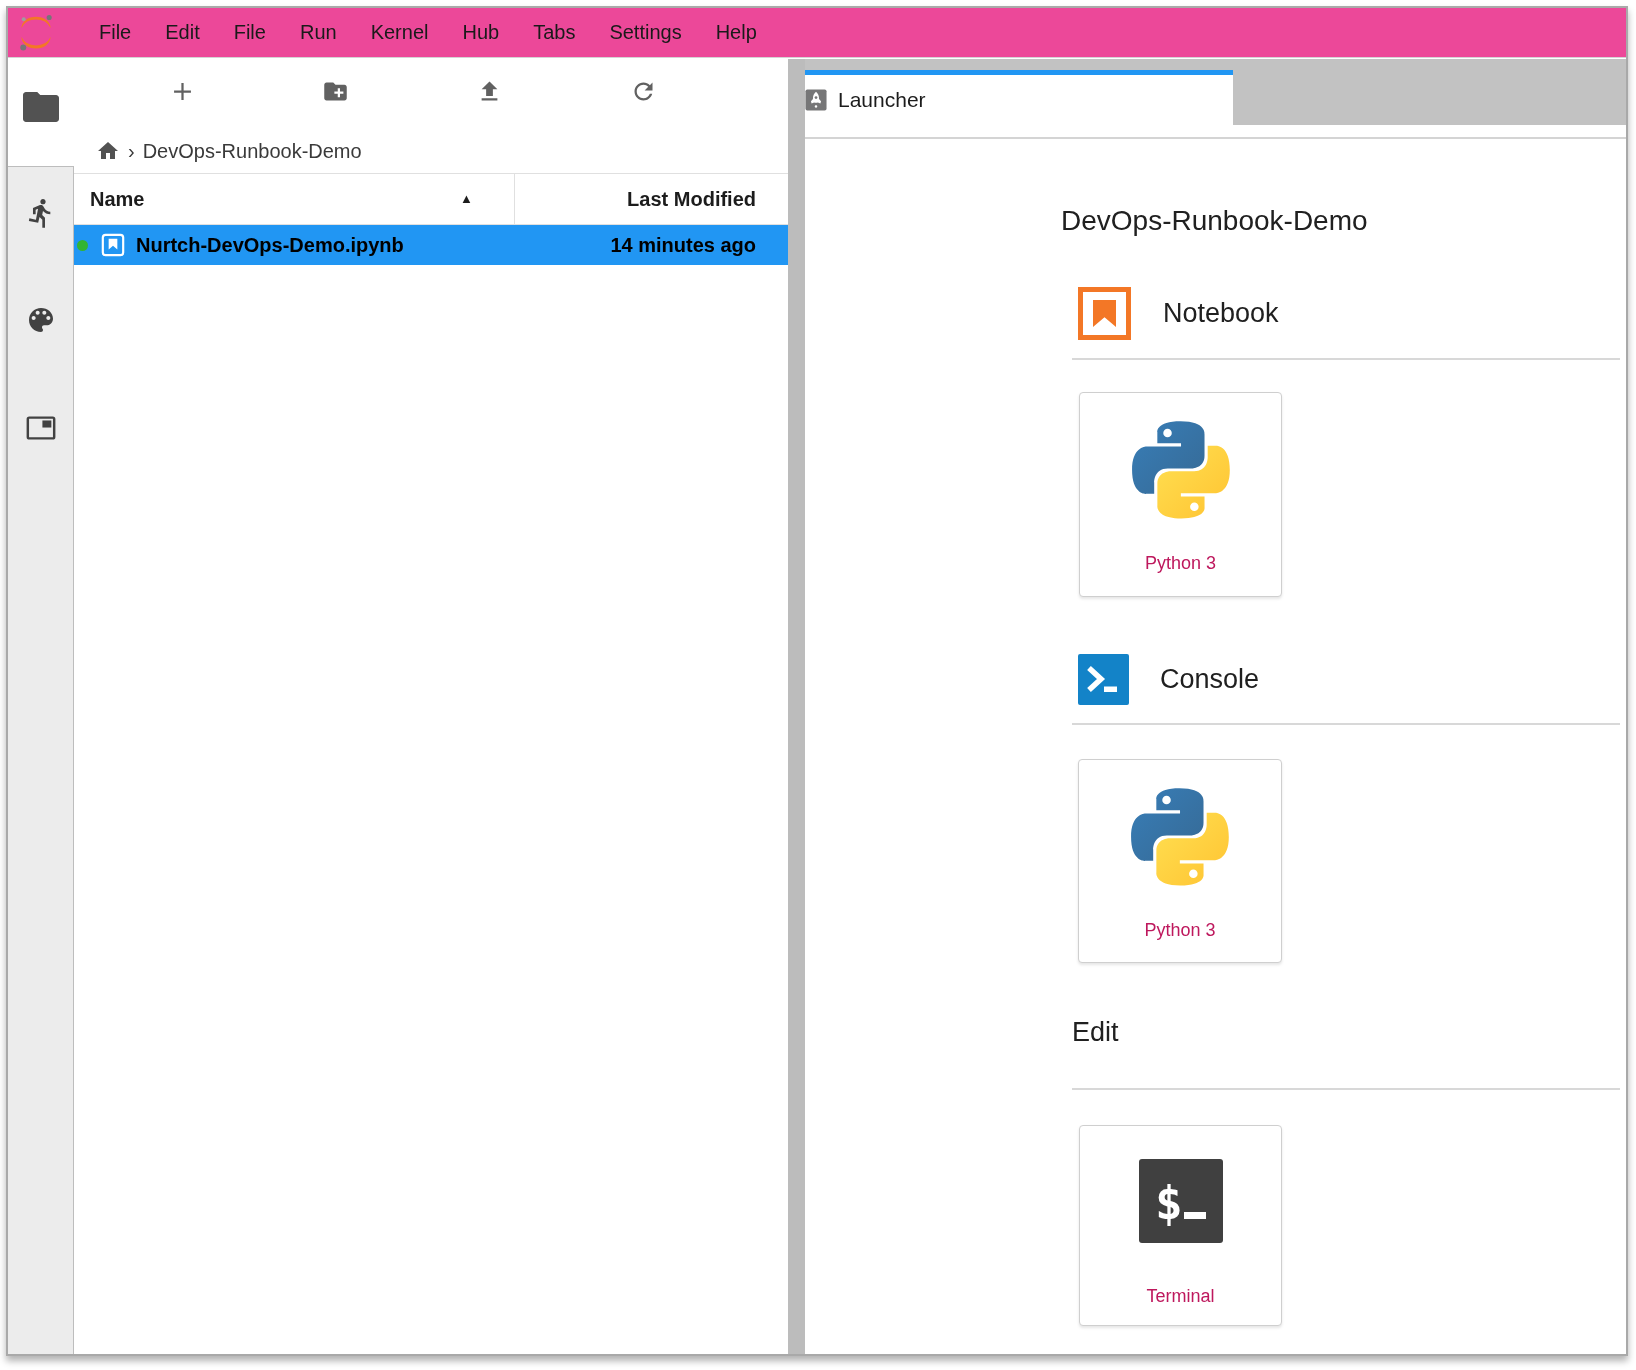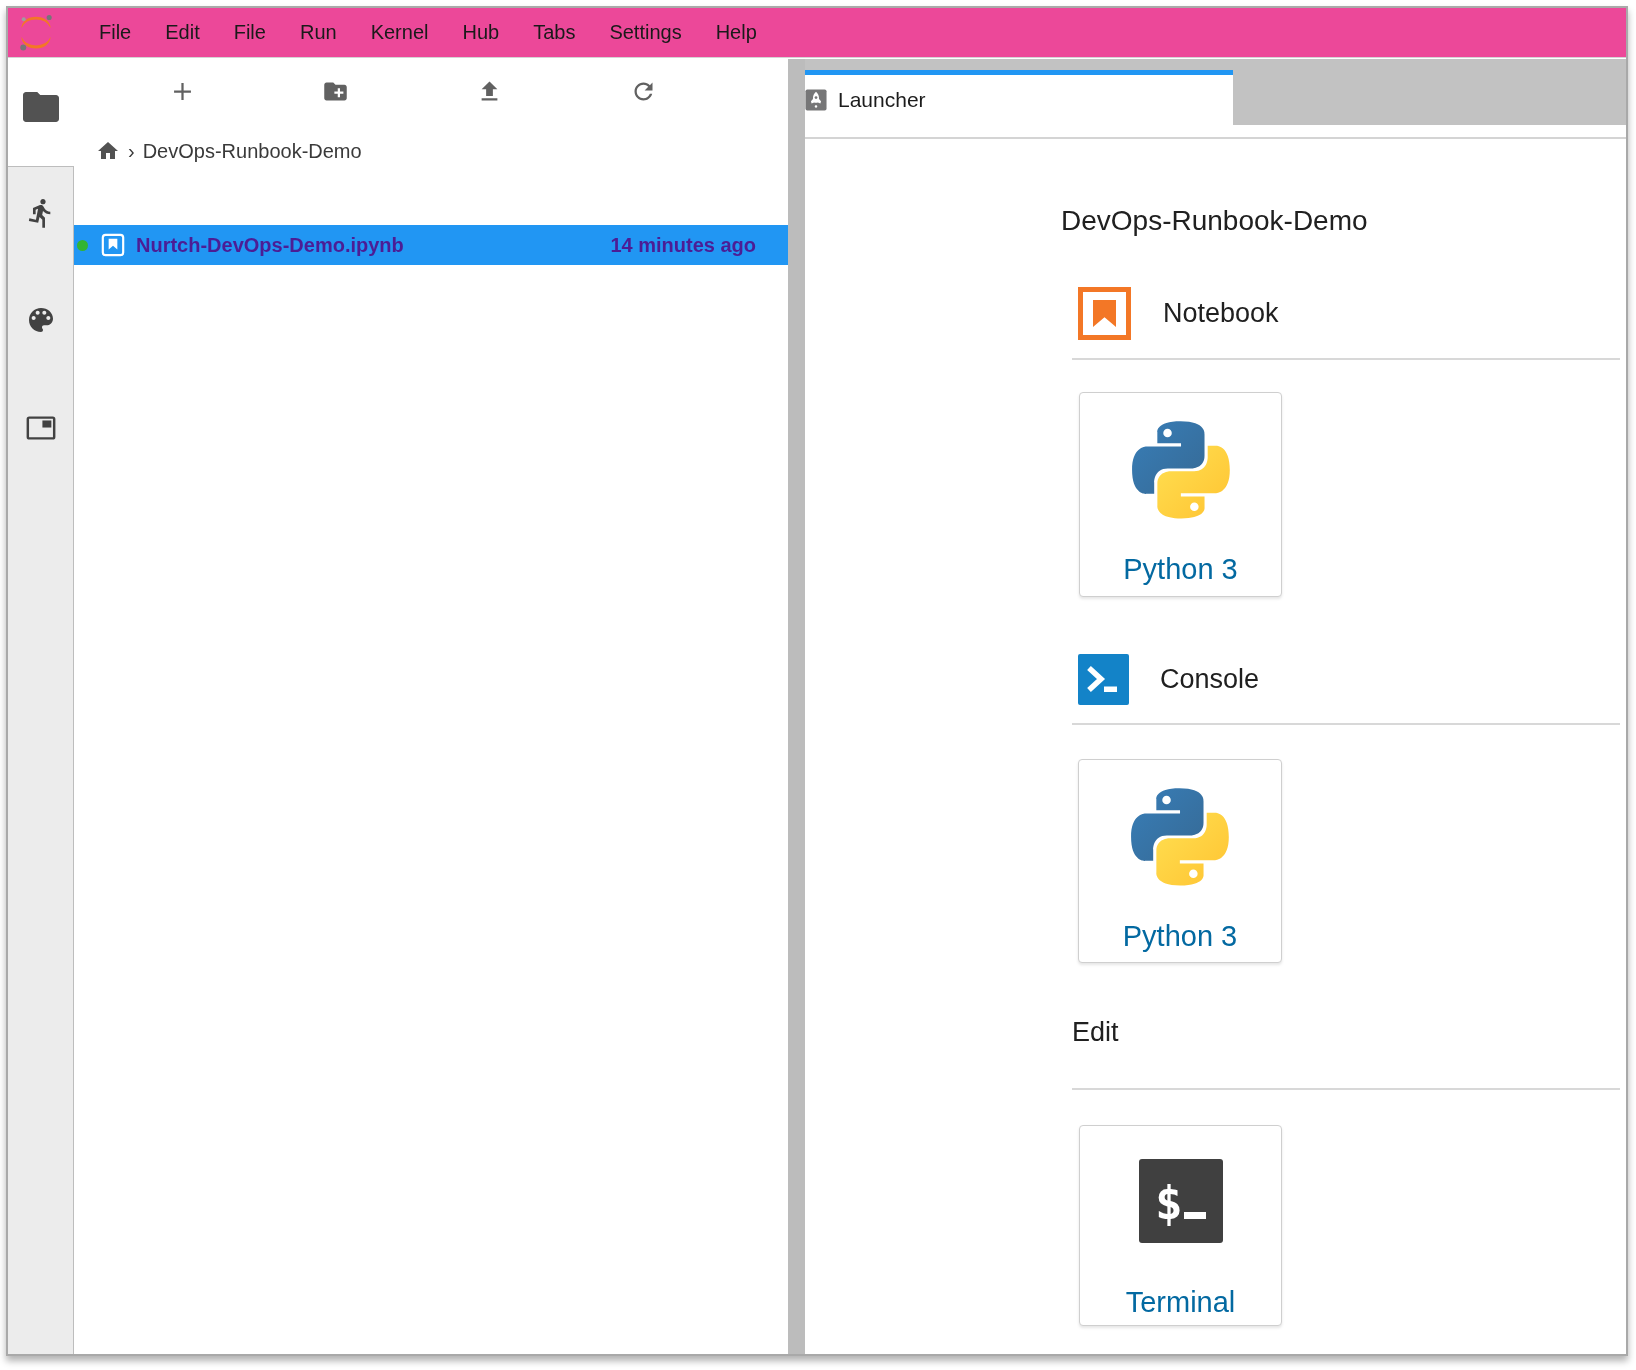--- a/index.html
+++ b/index.html
@@ -35,21 +35,21 @@
   #list-header { position:absolute; left:0; top:114px; width:714px; height:52px;
                  border-top:1px solid #e0e0e0; border-bottom:1px solid #e0e0e0; background:#fff; }
   #col-name { position:absolute; left:16px; top:0; height:50px; line-height:50px;
               font-size:20px; font-weight:bold; color:#1c1c1c; }
   #sort-arrow { position:absolute; left:386px; top:0; height:50px; line-height:50px;
                 font-size:13px; color:#1c1c1c; }
   #col-divider { position:absolute; left:440px; top:0; width:1px; height:50px; background:#e0e0e0; }
   #col-modified { position:absolute; right:32px; top:0; height:50px; line-height:50px;
                   font-size:20px; font-weight:bold; color:#1c1c1c; }
   #file-row { position:absolute; left:0; top:166px; width:714px; height:40px;
-              background:#2196f3; color:#4c1d95; }
+              background:#2196f3; color:#000000; }
   #run-dot { position:absolute; left:3px; top:15px; width:11px; height:11px;
              border-radius:50%; background:#32b432; }
   #row-nb-icon { position:absolute; left:26px; top:7px; width:26px; height:26px; }
   #row-name { position:absolute; left:62px; top:0; height:40px; line-height:40px;
               font-size:20px; font-weight:600; }
   #row-modified { position:absolute; right:32px; top:0; height:40px; line-height:40px;
                   font-size:20px; font-weight:600; }
 
   
   #splitter { left:788px; top:59px; width:17px; height:1297px; background:#bcbcbc; }
@@ -63,21 +63,21 @@
   #tabbar-shadow { position:absolute; left:0; top:78px; width:823px; height:2px; background:#d4d4d4; }
 
   #launcher-title { position:absolute; left:256px; top:146px; font-size:28px; color:#202020; }
   .sec-icon53 { position:absolute; width:53px; height:53px; }
   .sec-label { position:absolute; height:53px; line-height:53px; font-size:27px; color:#202020; }
   .sec-rule { position:absolute; left:267px; width:548px; height:2px; background:#d8d8d8; }
   .card { position:absolute; background:#fff; border:1px solid #cfcfcf; border-radius:4px;
           box-shadow:0 2px 3px rgba(0,0,0,.10); }
   .card-icon { position:absolute; left:50%; transform:translateX(-50%); }
   .card-label { position:absolute; left:0; top:160px; width:100%; text-align:center;
-                font-size:29px; color:#0369a1; }
+                font-size:18px; color:#be185d; }
 </style>
 </head>
 <body>
 
 <svg width="0" height="0" style="position:absolute">
   <defs>
     <linearGradient id="pyBlue" x1="0" y1="0" x2="1" y2="1">
       <stop offset="0" stop-color="#387EB8"></stop>
         <stop offset="1" stop-color="#366994"></stop>
     </linearGradient>
@@ -154,20 +154,26 @@
   </div>
 
   <div id="breadcrumb">
     <svg width="24" height="24" viewBox="0 0 24 24">
       <path fill="#525252" d="M10 20v-6h4v6h5v-8h3L12 3 2 12h3v8z"></path>
     </svg>
     <span>›</span>
     <span>DevOps-Runbook-Demo</span>
   </div>
 
+  <div id="list-header">
+    <span id="col-name">Name</span>
+    <span id="sort-arrow">▲</span>
+    <span id="col-divider"></span>
+    <span id="col-modified">Last Modified</span>
+  </div>
 
   <div id="file-row">
     <span id="run-dot"></span>
     <svg id="row-nb-icon" viewBox="0 0 24 24">
       <rect x="2.6" y="2.6" width="18.8" height="18.8" rx="2.5" fill="none" stroke="#ffffff" stroke-width="2"></rect>
       <path fill="#ffffff" d="M8 6.2h8v10l-4-3.4-4 3.4z"></path>
     </svg>
     <span id="row-name">Nurtch-DevOps-Demo.ipynb</span>
     <span id="row-modified">14 minutes ago</span>
   </div>

